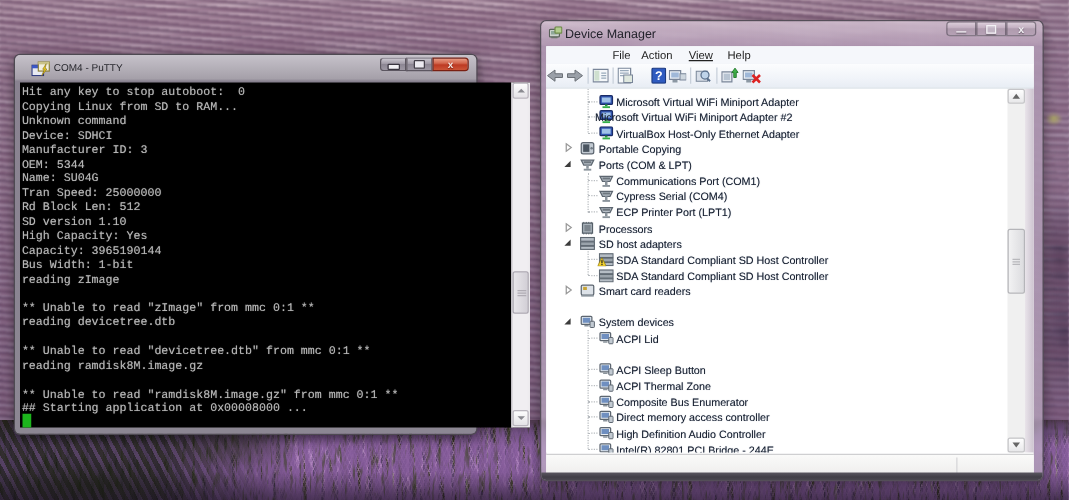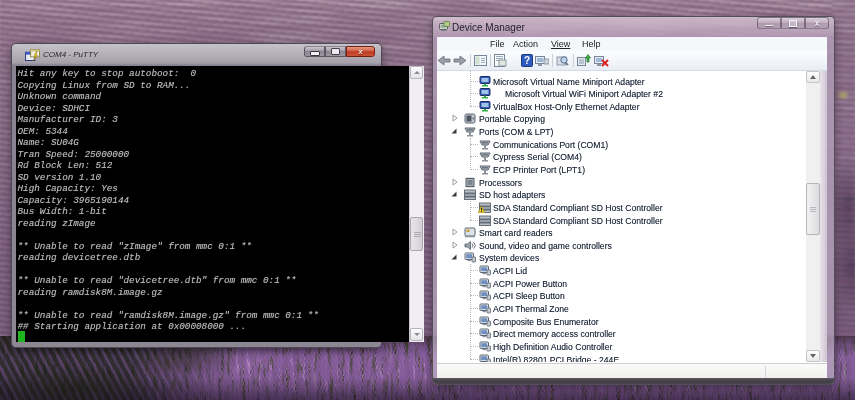--- a/index.html
+++ b/index.html
@@ -36,21 +36,21 @@
   radial-gradient(ellipse 10px 8px at 11px 95px, rgba(200,210,95,.9), rgba(200,210,95,0) 70%),
   radial-gradient(ellipse 26px 70px at 16px 210px, rgba(40,28,52,.7), rgba(40,28,52,0) 80%),
   radial-gradient(ellipse 26px 50px at 20px 270px, rgba(45,32,58,.6), rgba(45,32,58,0) 80%),
   repeating-linear-gradient(183deg, rgba(105,78,108,.55) 0 2px, rgba(195,170,195,.28) 3px 5.5px),
   linear-gradient(180deg,#b6a3b0 0,#9b8399 40px,#8b7494 220px,#6b5676 260px,#634d6c 300px,#6d4f7d 348px);}
 
 
 #putty{position:absolute;left:12px;top:44px;width:369px;height:303px;filter:blur(0.3px);
  border-radius:4px;
  background:linear-gradient(180deg,#c6c2ca 0,#a5a0a9 19px,#898290 21px,#8c8793 100%);
- box-shadow:0 0 0 1px #4e4a52, 0 3px 10px rgba(0,0,0,.5);font-style:italic;}
+ box-shadow:0 0 0 1px #4e4a52, 0 3px 10px rgba(0,0,0,.5);}
 #putty .titlebar{position:absolute;left:0;top:0;width:100%;height:21px;}
 #putty .title{position:absolute;left:31px;top:6px;font-size:8px;color:#26262c;letter-spacing:0;}
 #putty .picon{position:absolute;left:13px;top:5px;width:15px;height:12px;}
 
 .capbtns{position:absolute;top:2px;display:flex;}
 #putty .capbtns{right:6px;}
 .cbtn{height:11px;border:1px solid #5c5660;border-top-color:#8a8590;box-sizing:border-box;
  background:linear-gradient(180deg,#cac6cf 0,#a09aa6 45%,#8c8693 50%,#9d97a3 100%);
  display:flex;align-items:center;justify-content:center;}
 .cbtn.first{border-radius:3px 0 0 3px;}
@@ -288,33 +288,33 @@
           <div class="trow" style="top:3.5px;">
             <div class="hdots" style="left:33px;top:6px;width:8px;"></div>
             <span style="position:absolute;left:42px;top:0.5px;width:12px;height:11px;">
               <svg class="ic" viewBox="0 0 12 11">
                 <rect x="1" y="0.5" width="10" height="7" rx="1" fill="#3458b4" stroke="#1a2c66" stroke-width="1"></rect>
                 <rect x="2.5" y="2" width="7" height="4" fill="#9fc3e8"></rect>
                 <rect x="5" y="7.5" width="2" height="1.5" fill="#2e9940"></rect>
                 <rect x="3" y="9" width="6" height="1.5" fill="#35b04a"></rect>
               </svg>
             </span>
-            <span class="txt" style="left:56px;">Microsoft Virtual Name Miniport Adapter</span>
+            <span class="txt" style="left:56px;">Microsoft Virtual WiFi Miniport Adapter</span>
           </div>
           <div class="trow" style="top:16.14px;">
             <div class="hdots" style="left:33px;top:6px;width:8px;"></div>
             <span style="position:absolute;left:42px;top:0.5px;width:12px;height:11px;">
               <svg class="ic" viewBox="0 0 12 11">
                 <rect x="1" y="0.5" width="10" height="7" rx="1" fill="#3458b4" stroke="#1a2c66" stroke-width="1"></rect>
                 <rect x="2.5" y="2" width="7" height="4" fill="#9fc3e8"></rect>
                 <rect x="5" y="7.5" width="2" height="1.5" fill="#2e9940"></rect>
                 <rect x="3" y="9" width="6" height="1.5" fill="#35b04a"></rect>
               </svg>
             </span>
-            <span class="txt" style="left:68px;">Microsoft Virtual WiFi Miniport Adapter #2</span>
+            <span class="txt" style="left:39px;">Microsoft Virtual WiFi Miniport Adapter #2</span>
           </div>
           <div class="trow" style="top:28.78px;">
             <div class="hdots" style="left:33px;top:6px;width:8px;"></div>
             <span style="position:absolute;left:42px;top:0.5px;width:12px;height:11px;">
               <svg class="ic" viewBox="0 0 12 11">
                 <rect x="1" y="0.5" width="10" height="7" rx="1" fill="#3458b4" stroke="#1a2c66" stroke-width="1"></rect>
                 <rect x="2.5" y="2" width="7" height="4" fill="#9fc3e8"></rect>
                 <rect x="5" y="7.5" width="2" height="1.5" fill="#2e9940"></rect>
                 <rect x="3" y="9" width="6" height="1.5" fill="#35b04a"></rect>
               </svg>
@@ -443,32 +443,20 @@
             </svg>
             <span style="position:absolute;left:27px;top:0.5px;width:12px;height:11px;">
               <svg class="ic" viewBox="0 0 12 11">
                 <rect x="1" y="1" width="10" height="8" rx="1" fill="#dde2e8" stroke="#5d6670" stroke-width="1"></rect>
                 <rect x="2.5" y="2.5" width="3" height="2.5" fill="#c8a435"></rect>
                 <rect x="1" y="9" width="10" height="1.3" fill="#8b949c"></rect>
               </svg>
             </span>
             <span class="txt" style="left:42px;">Smart card readers</span>
           </div>
-          <div class="trow" style="top:167.82px;">
-            <svg class="exp" style="left:14px;" viewBox="0 0 8 8">
-              <path d="M2 1 L6 4 L2 7 Z" fill="#fff" stroke="#9a9a9a" stroke-width="1"></path>
-            </svg>
-            <span style="position:absolute;left:27px;top:0.5px;width:12px;height:11px;">
-              <svg class="ic" viewBox="0 0 12 11">
-                <path d="M1 4 L3.5 4 L6.5 1.5 L6.5 9.5 L3.5 7 L1 7 Z" fill="#9aa3ab" stroke="#5d6670" stroke-width="0.9"></path>
-                <path d="M8 3.5 q2 2 0 4 M9.8 2.2 q3 3.2 0 6.4" stroke="#5d6670" stroke-width="0.9" fill="none"></path>
-              </svg>
-            </span>
-            <span class="txt" style="left:42px;">Sound, video and game controllers</span>
-          </div>
           <div class="trow" style="top:180.46px;">
             <svg class="exp" style="left:13px;" viewBox="0 0 8 8">
               <path d="M6.5 1.5 L6.5 6.5 L1.5 6.5 Z" fill="#3c3c3c"></path>
             </svg>
             <span style="position:absolute;left:27px;top:0.5px;width:12px;height:11px;">
               <svg class="ic" viewBox="0 0 12 11">
                 <rect x="1" y="1" width="8.5" height="6.5" rx="0.8" fill="#e7ecf1" stroke="#5d6670" stroke-width="1"></rect>
                 <rect x="2.2" y="2.2" width="6" height="4" fill="#6f8fc0"></rect>
                 <rect x="3.5" y="8" width="3.5" height="1.2" fill="#8b949c"></rect>
                 <rect x="8" y="5" width="3.5" height="5" rx="0.6" fill="#c2cad2" stroke="#5d6670" stroke-width="0.8"></rect>
@@ -481,32 +469,20 @@
             <span style="position:absolute;left:42px;top:0.5px;width:12px;height:11px;">
               <svg class="ic" viewBox="0 0 12 11">
                 <rect x="1" y="1" width="8.5" height="6.5" rx="0.8" fill="#e7ecf1" stroke="#5d6670" stroke-width="1"></rect>
                 <rect x="2.2" y="2.2" width="6" height="4" fill="#6f8fc0"></rect>
                 <rect x="3.5" y="8" width="3.5" height="1.2" fill="#8b949c"></rect>
                 <rect x="8" y="5" width="3.5" height="5" rx="0.6" fill="#c2cad2" stroke="#5d6670" stroke-width="0.8"></rect>
               </svg>
             </span>
             <span class="txt" style="left:56px;">ACPI Lid</span>
           </div>
-          <div class="trow" style="top:205.74px;">
-            <div class="hdots" style="left:33px;top:6px;width:8px;"></div>
-            <span style="position:absolute;left:42px;top:0.5px;width:12px;height:11px;">
-              <svg class="ic" viewBox="0 0 12 11">
-                <rect x="1" y="1" width="8.5" height="6.5" rx="0.8" fill="#e7ecf1" stroke="#5d6670" stroke-width="1"></rect>
-                <rect x="2.2" y="2.2" width="6" height="4" fill="#6f8fc0"></rect>
-                <rect x="3.5" y="8" width="3.5" height="1.2" fill="#8b949c"></rect>
-                <rect x="8" y="5" width="3.5" height="5" rx="0.6" fill="#c2cad2" stroke="#5d6670" stroke-width="0.8"></rect>
-              </svg>
-            </span>
-            <span class="txt" style="left:56px;">ACPI Power Button</span>
-          </div>
           <div class="trow" style="top:218.38px;">
             <div class="hdots" style="left:33px;top:6px;width:8px;"></div>
             <span style="position:absolute;left:42px;top:0.5px;width:12px;height:11px;">
               <svg class="ic" viewBox="0 0 12 11">
                 <rect x="1" y="1" width="8.5" height="6.5" rx="0.8" fill="#e7ecf1" stroke="#5d6670" stroke-width="1"></rect>
                 <rect x="2.2" y="2.2" width="6" height="4" fill="#6f8fc0"></rect>
                 <rect x="3.5" y="8" width="3.5" height="1.2" fill="#8b949c"></rect>
                 <rect x="8" y="5" width="3.5" height="5" rx="0.6" fill="#c2cad2" stroke="#5d6670" stroke-width="0.8"></rect>
               </svg>
             </span>

